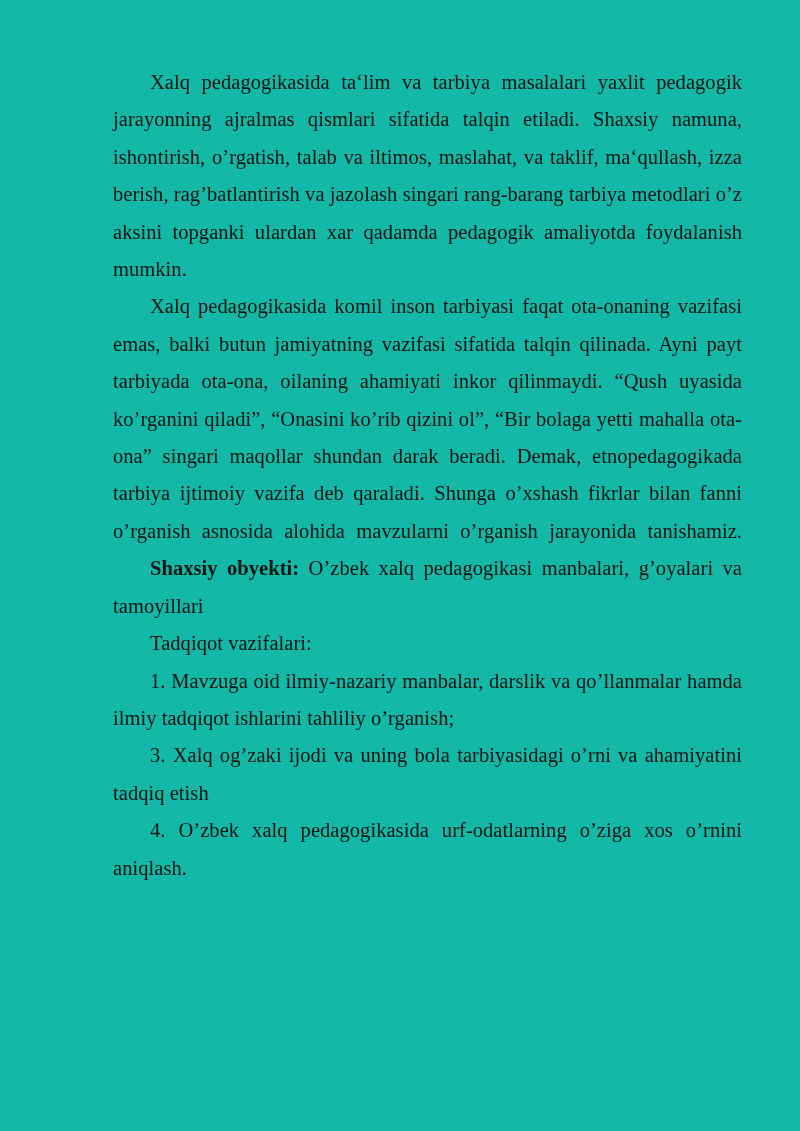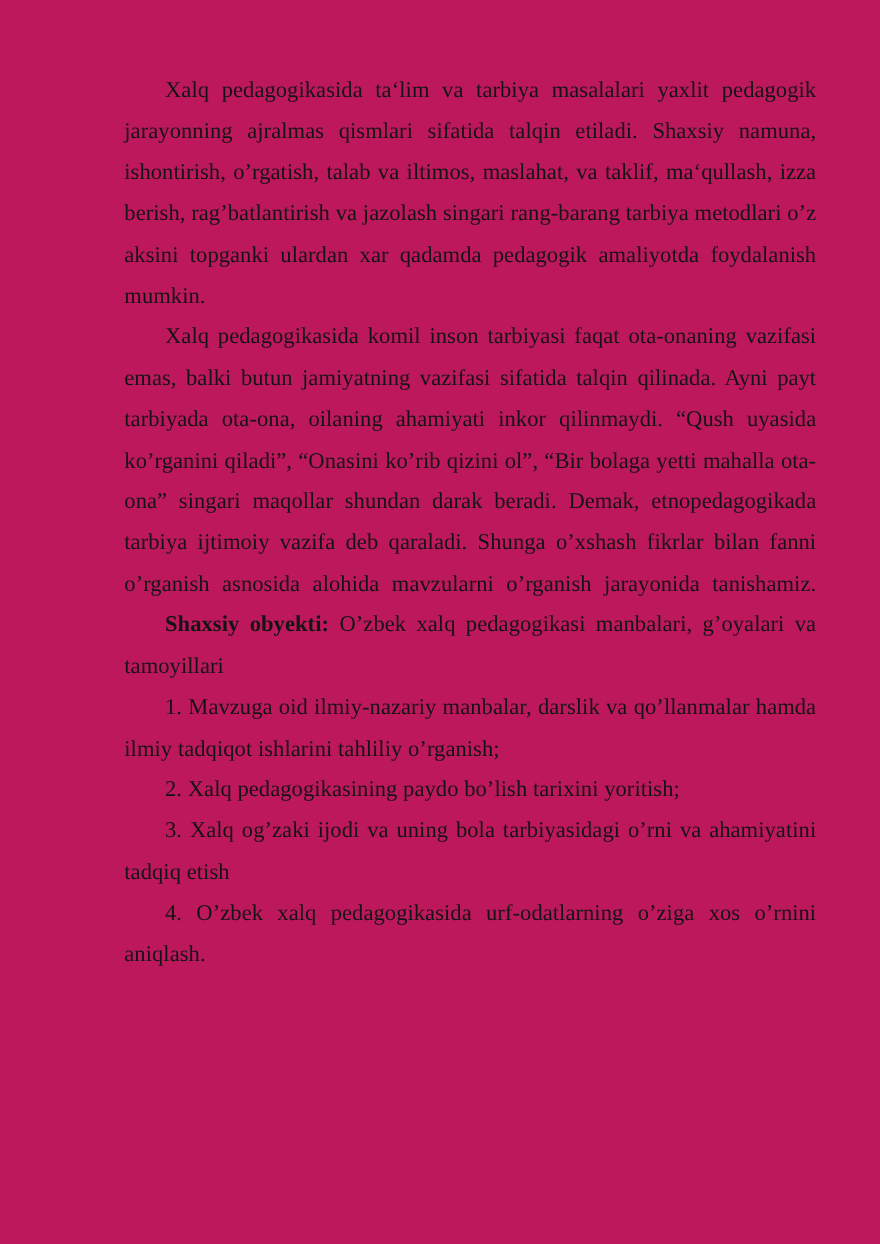--- a/index.html
+++ b/index.html
@@ -13,21 +13,21 @@
     background: #ffffff;
     font-family: "Liberation Serif", "DejaVu Serif", serif;
     color: #111111;
     overflow: hidden;
   }
 
   .page {
     position: relative;
     width: 800px;
     height: 1131px;
-    background: #be185d;
+    background: #14b8a6;
     box-sizing: border-box;
   }
 
   .page-body {
     position: absolute;
     left: 113px;
     top: 64px;
     width: 629px;
   }
 
@@ -69,23 +69,23 @@
   <div class="page-body">
 
     <p class="para indent stretch-last tight">Xalq pedagogikasida ta‘lim va tarbiya masalalari yaxlit pedagogik jarayonning ajralmas qismlari sifatida talqin etiladi. Shaxsiy namuna, ishontirish, o’rgatish, talab va iltimos, maslahat, va taklif, ma‘qullash, izza berish, rag’batlantirish va jazolash singari rang-barang tarbiya metodlari o’z aksini topganki ulardan xar qadamda pedagogik amaliyotda foydalanish mumkin.</p>
 
     <p class="para indent stretch-last tight">Xalq pedagogikasida komil inson tarbiyasi faqat ota-onaning vazifasi emas, balki  butun jamiyatning vazifasi sifatida talqin qilinada.  Ayni payt tarbiyada ota-ona, oilaning ahamiyati inkor qilinmaydi. “Qush uyasida ko’rganini qiladi”, “Onasini ko’rib qizini ol”, “Bir bolaga yetti mahalla ota-ona” singari maqollar shundan darak beradi. Demak, etnopedagogikada tarbiya ijtimoiy vazifa deb qaraladi. Shunga o’xshash fikrlar bilan fanni o’rganish asnosida alohida mavzularni o’rganish jarayonida tanishamiz.</p>
 
 
     <p class="para indent"><span class="lead">Shaxsiy obyekti:</span><span> O’zbek xalq pedagogikasi manbalari, g’oyalari va tamoyillari</span></p>
 
 
+    <p class="para indent">Tadqiqot vazifalari:</p>
 
     <p class="para indent"><span>1.</span><span> Mavzuga oid ilmiy-nazariy manbalar, darslik va qo’llanmalar hamda ilmiy tadqiqot ishlarini tahliliy o’rganish;</span></p>
 
-    <p class="para indent"><span>2.</span><span> Xalq pedagogikasining paydo bo’lish tarixini yoritish;</span></p>
 
     <p class="para indent"><span>3.</span><span> Xalq og’zaki ijodi va uning bola tarbiyasidagi o’rni va ahamiyatini tadqiq etish</span></p>
 
     <p class="para indent"><span>4.</span><span> O’zbek xalq pedagogikasida urf-odatlarning o’ziga xos o’rnini aniqlash.</span></p>
 
   </div>
 </div>
 
 </body></html>

